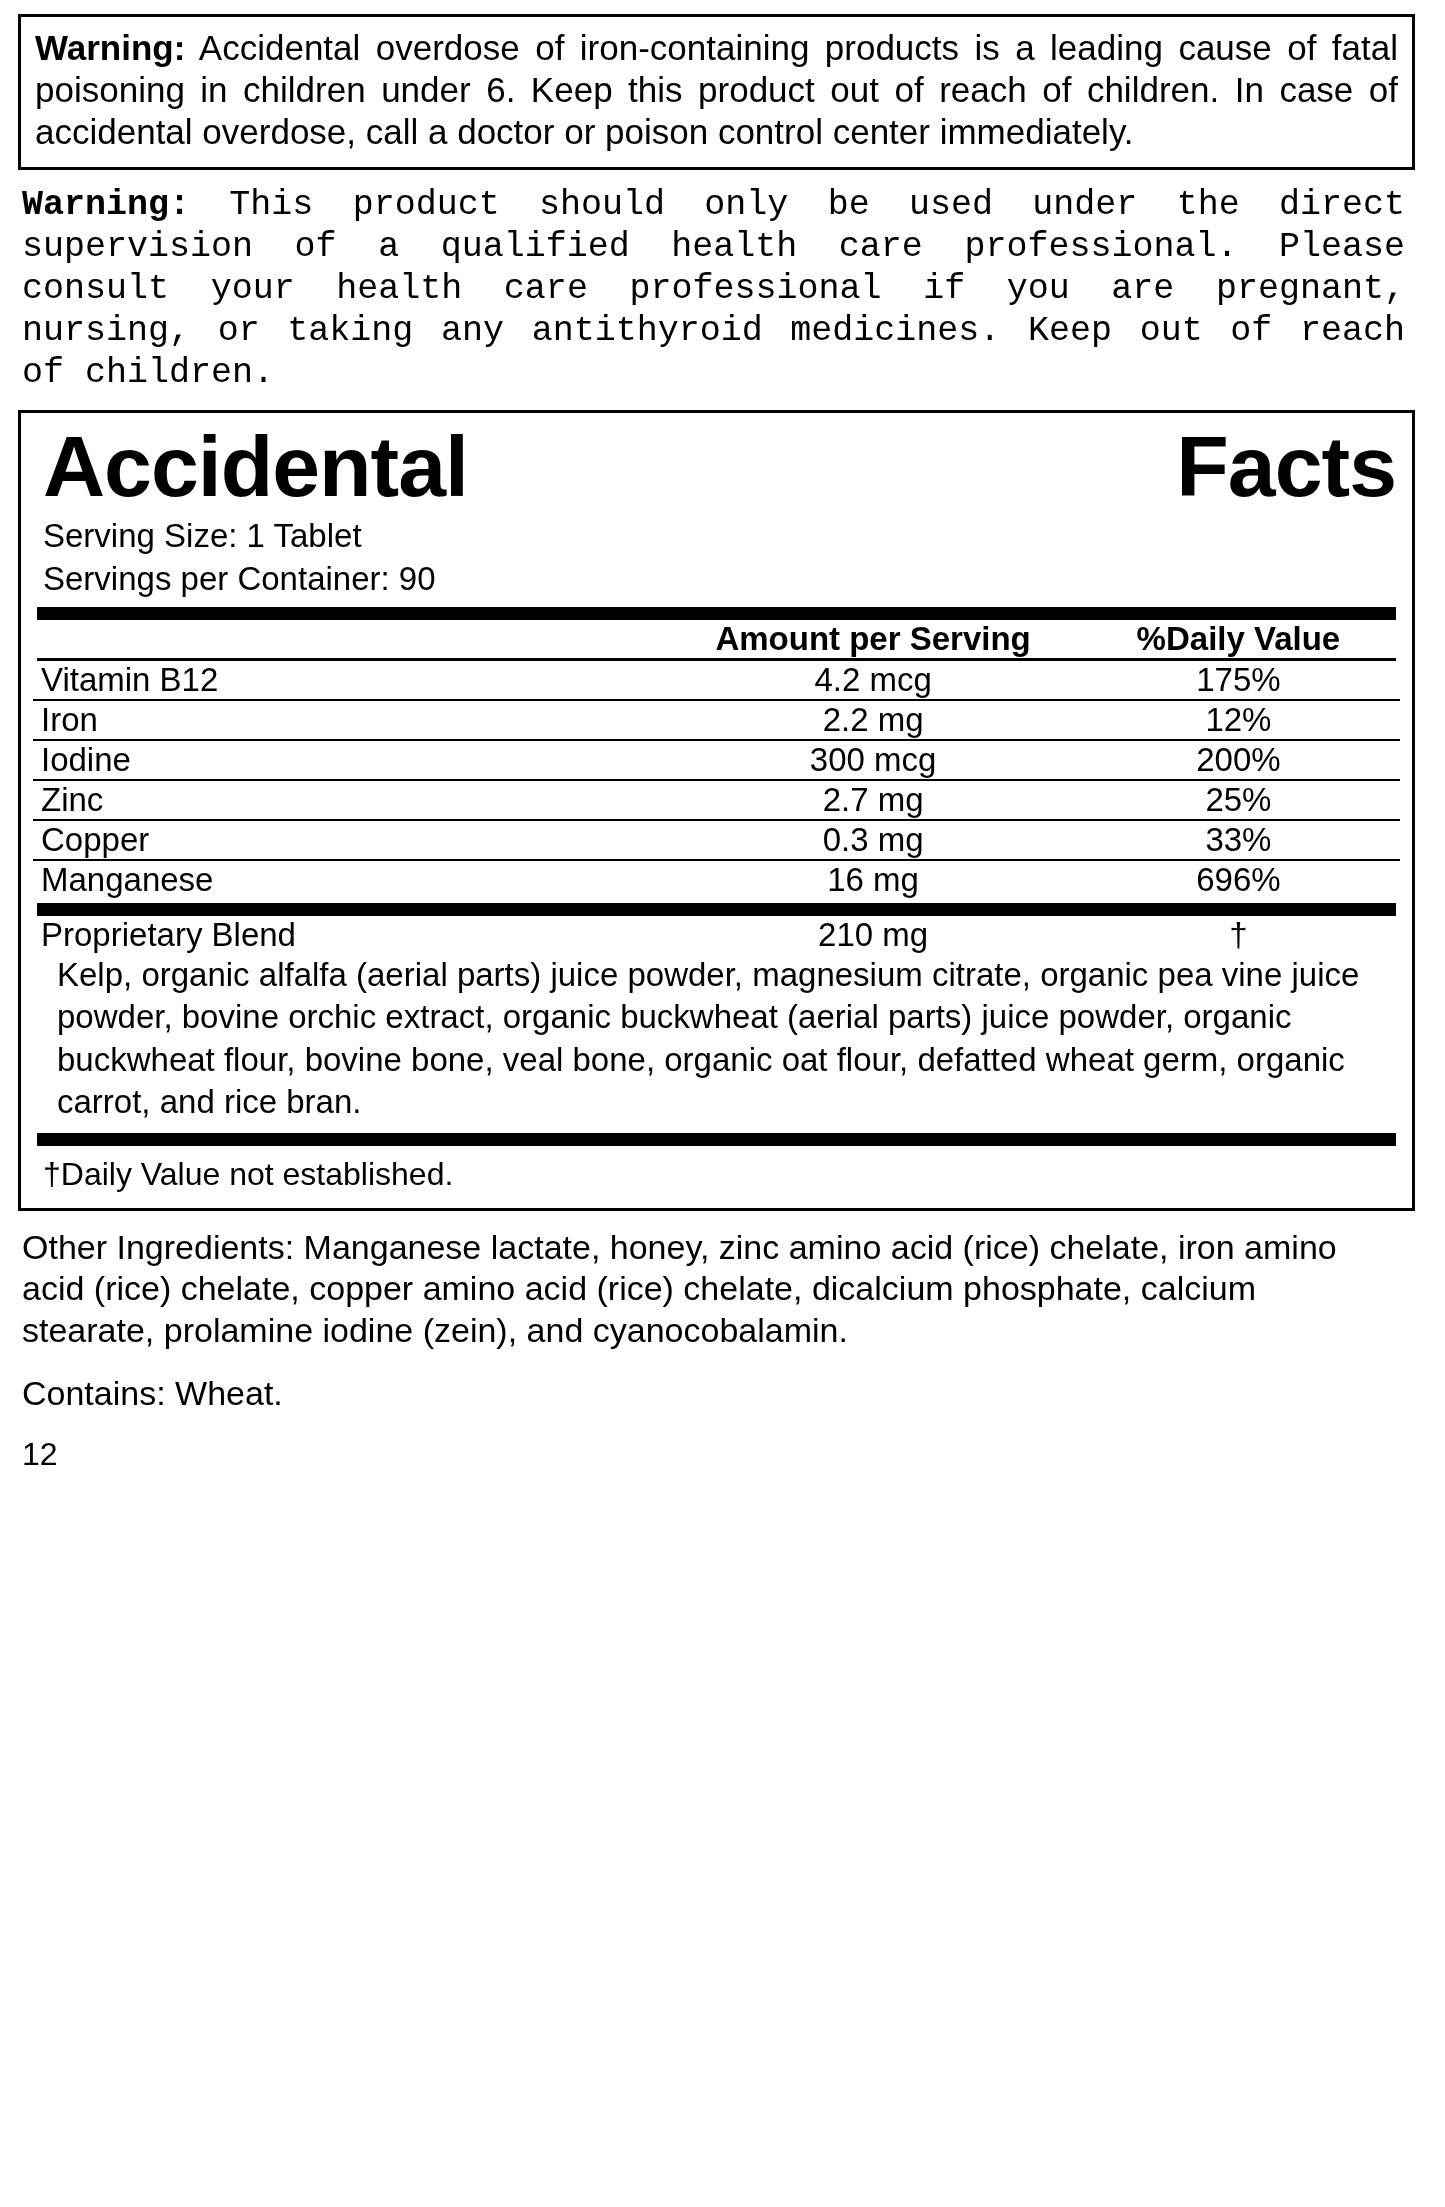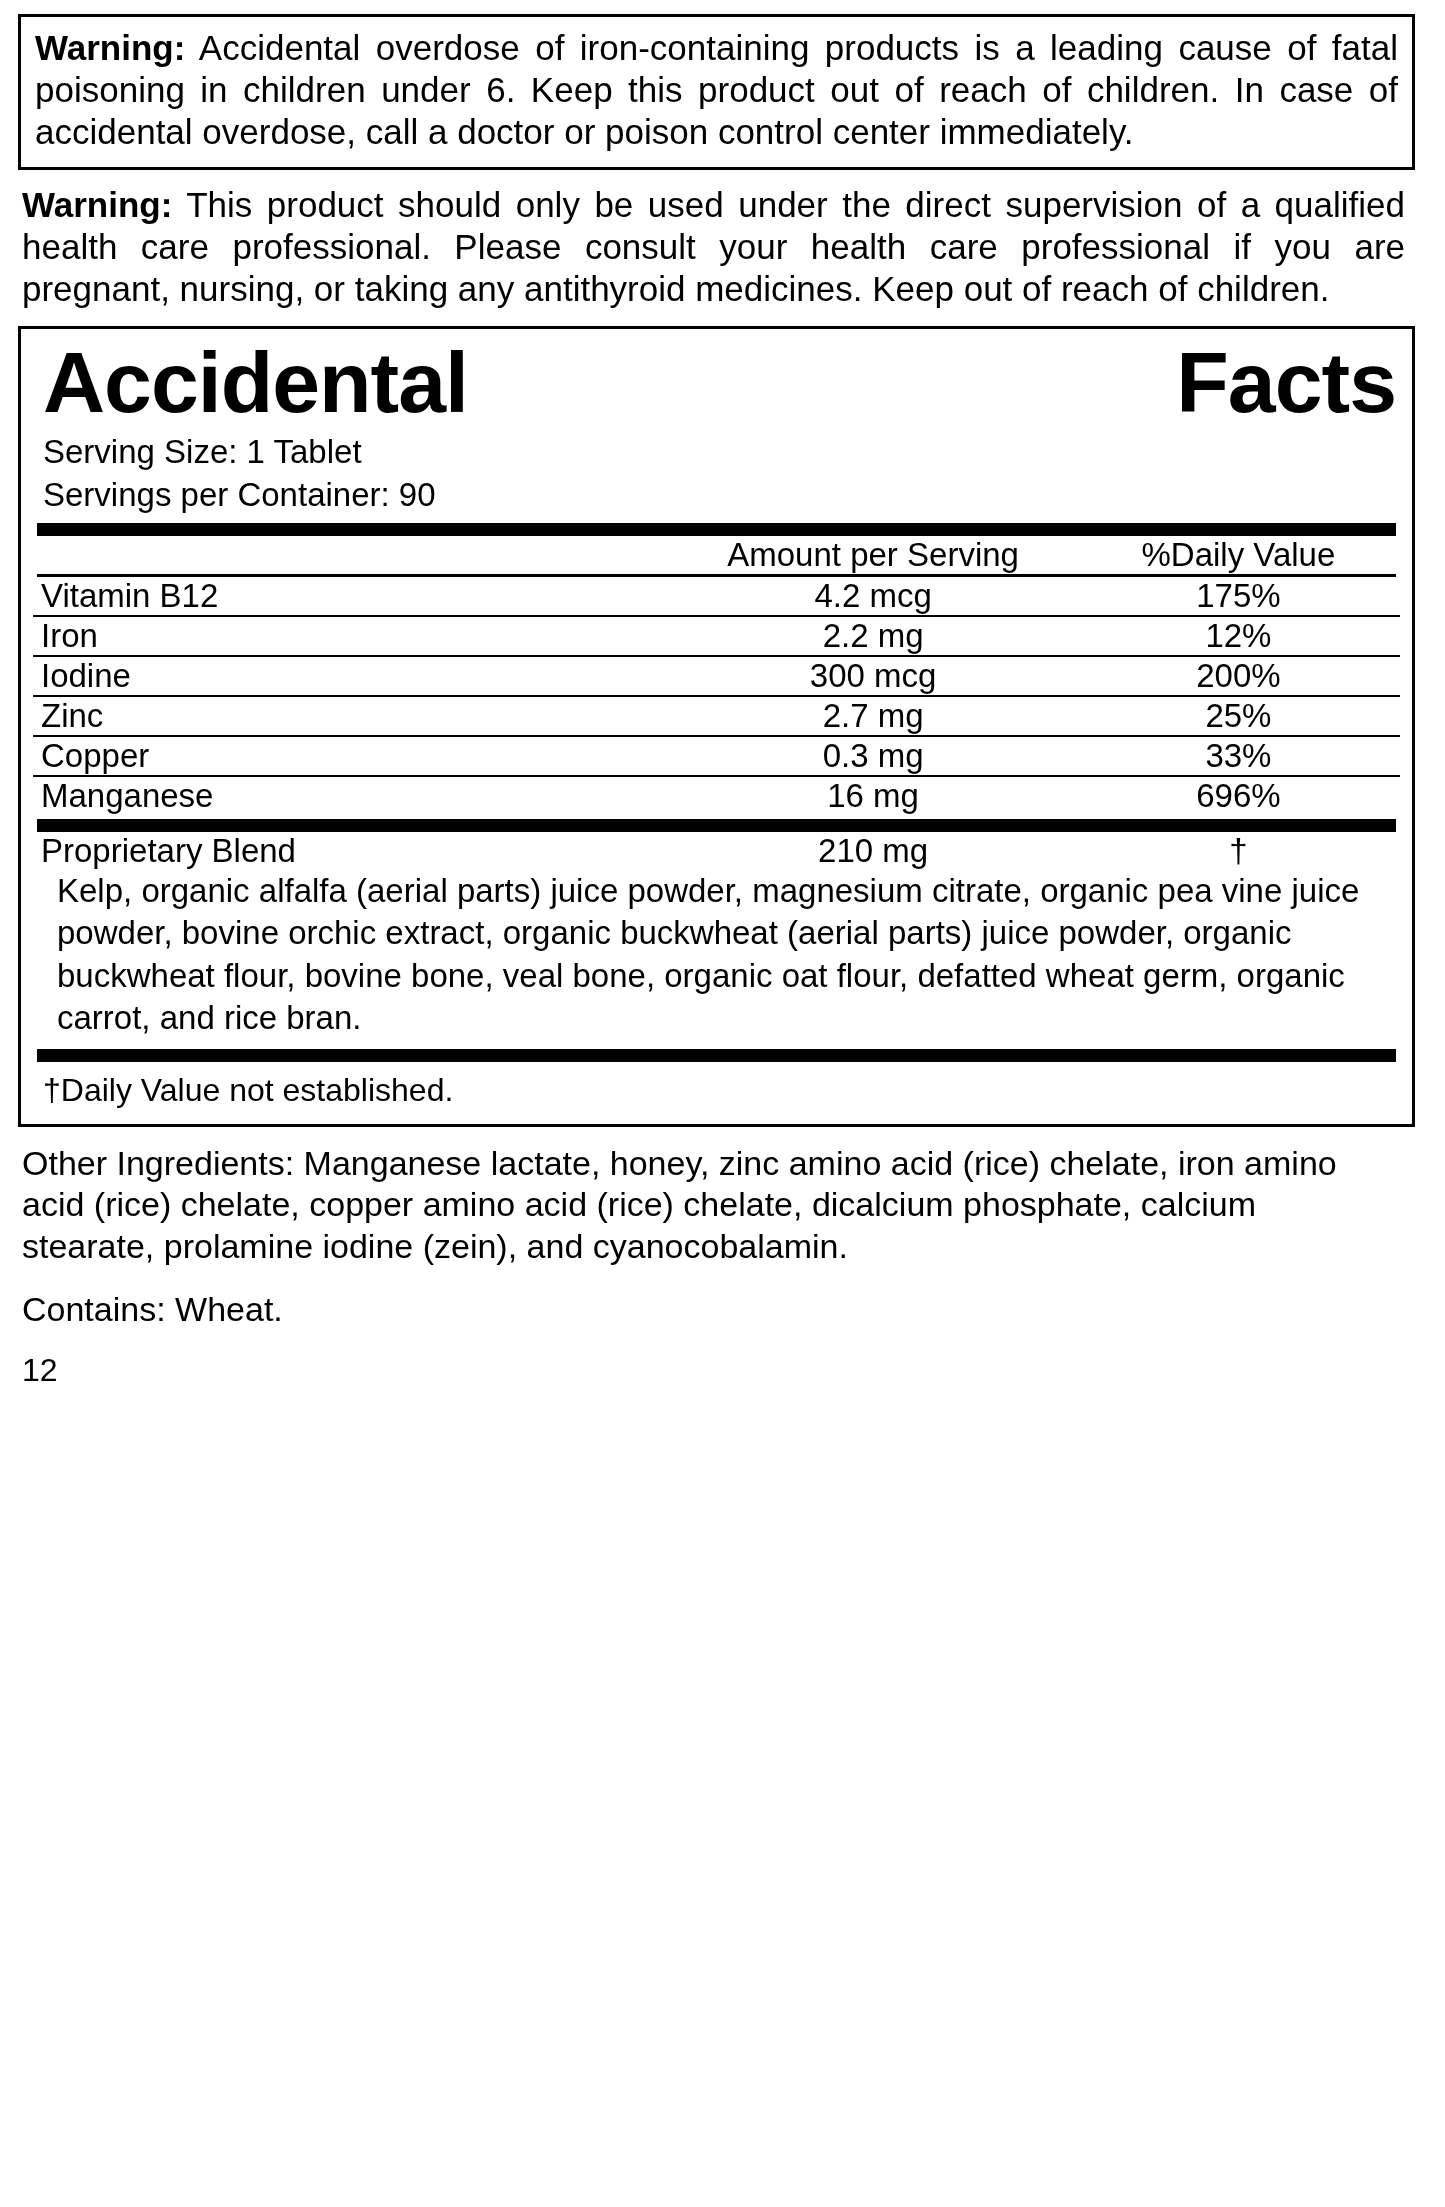--- a/index.html
+++ b/index.html
@@ -36,20 +36,21 @@
   .warning-text .lead {
     font-weight: bold;
   }
   .warning-plain {
     font-size: 35px;
     line-height: 1.20;
     text-align: justify;
     text-justify: inter-word;
     margin: 0 0 16px 0;
     padding: 0 10px 0 4px;
+    font-family: Liberation Mono, monospace;
   }
   .warning-plain .lead { font-weight: bold; }
 
   
   .sf-panel {
     border: 3px solid #000;
     box-sizing: border-box;
     padding: 6px 12px 10px 12px;
   }
   .sf-title {
@@ -84,21 +85,21 @@
     width: 100%;
     border-collapse: collapse;
     font-size: 33px;
     table-layout: fixed;
   }
   table.sf-table td, table.sf-table th {
     padding: 0;
     vertical-align: bottom;
   }
   .hdr-row th {
-    font-weight: normal;
+    font-weight: bold;
     font-size: 33px;
     padding: 7px 0 8px 0;
   }
   .col-name { width: 46%; text-align: left; padding-left: 8px !important; }
   .col-amt  { width: 31%; text-align: center; }
   .col-dv   { width: 23%; text-align: center; padding-right: 6px !important; }
 
   .nutri-row td {
     padding: 7px 0 6px 0;
     border-bottom: 2px solid #000;

